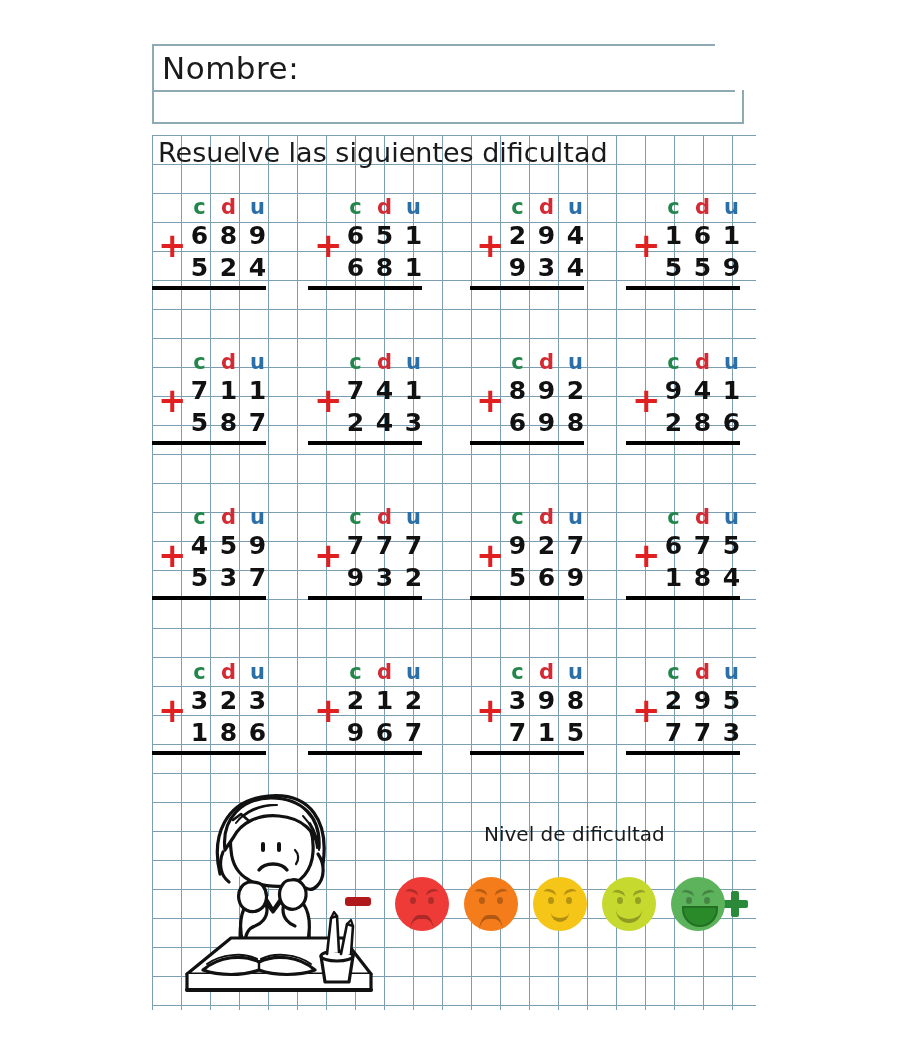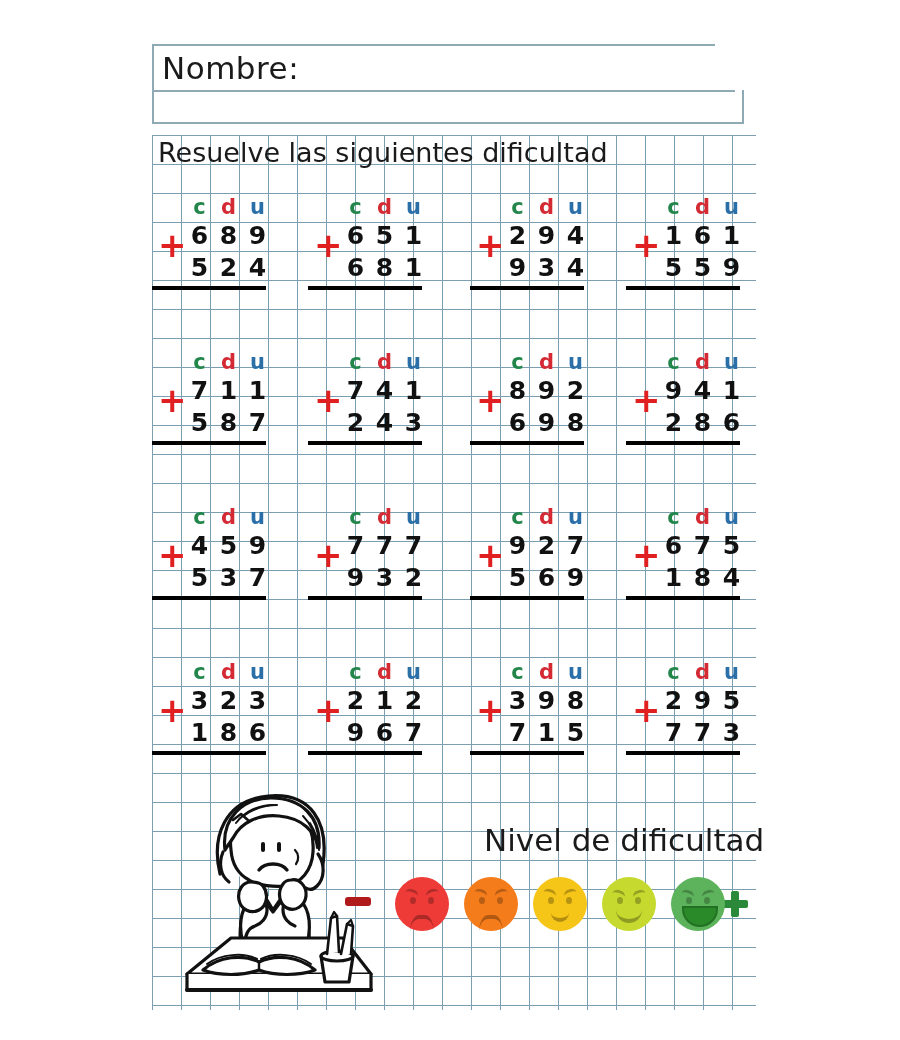--- a/index.html
+++ b/index.html
@@ -163,21 +163,21 @@
     position: absolute;
     left: 0px; top: 91px;
     width: 114px; height: 4px;
     background: #000;
   }
 
   
   #difficulty-title {
     position: absolute;
     left: 484px; top: 822px;
-    font-size: 31px;
+    font-size: 20px;
     color: #1a1a1a;
     font-family: "DejaVu Sans", sans-serif;
     white-space: nowrap;
   }
   #scale {
     position: absolute;
     left: 340px; top: 875px;
     width: 410px; height: 62px;
   }
   .scale-minus {

